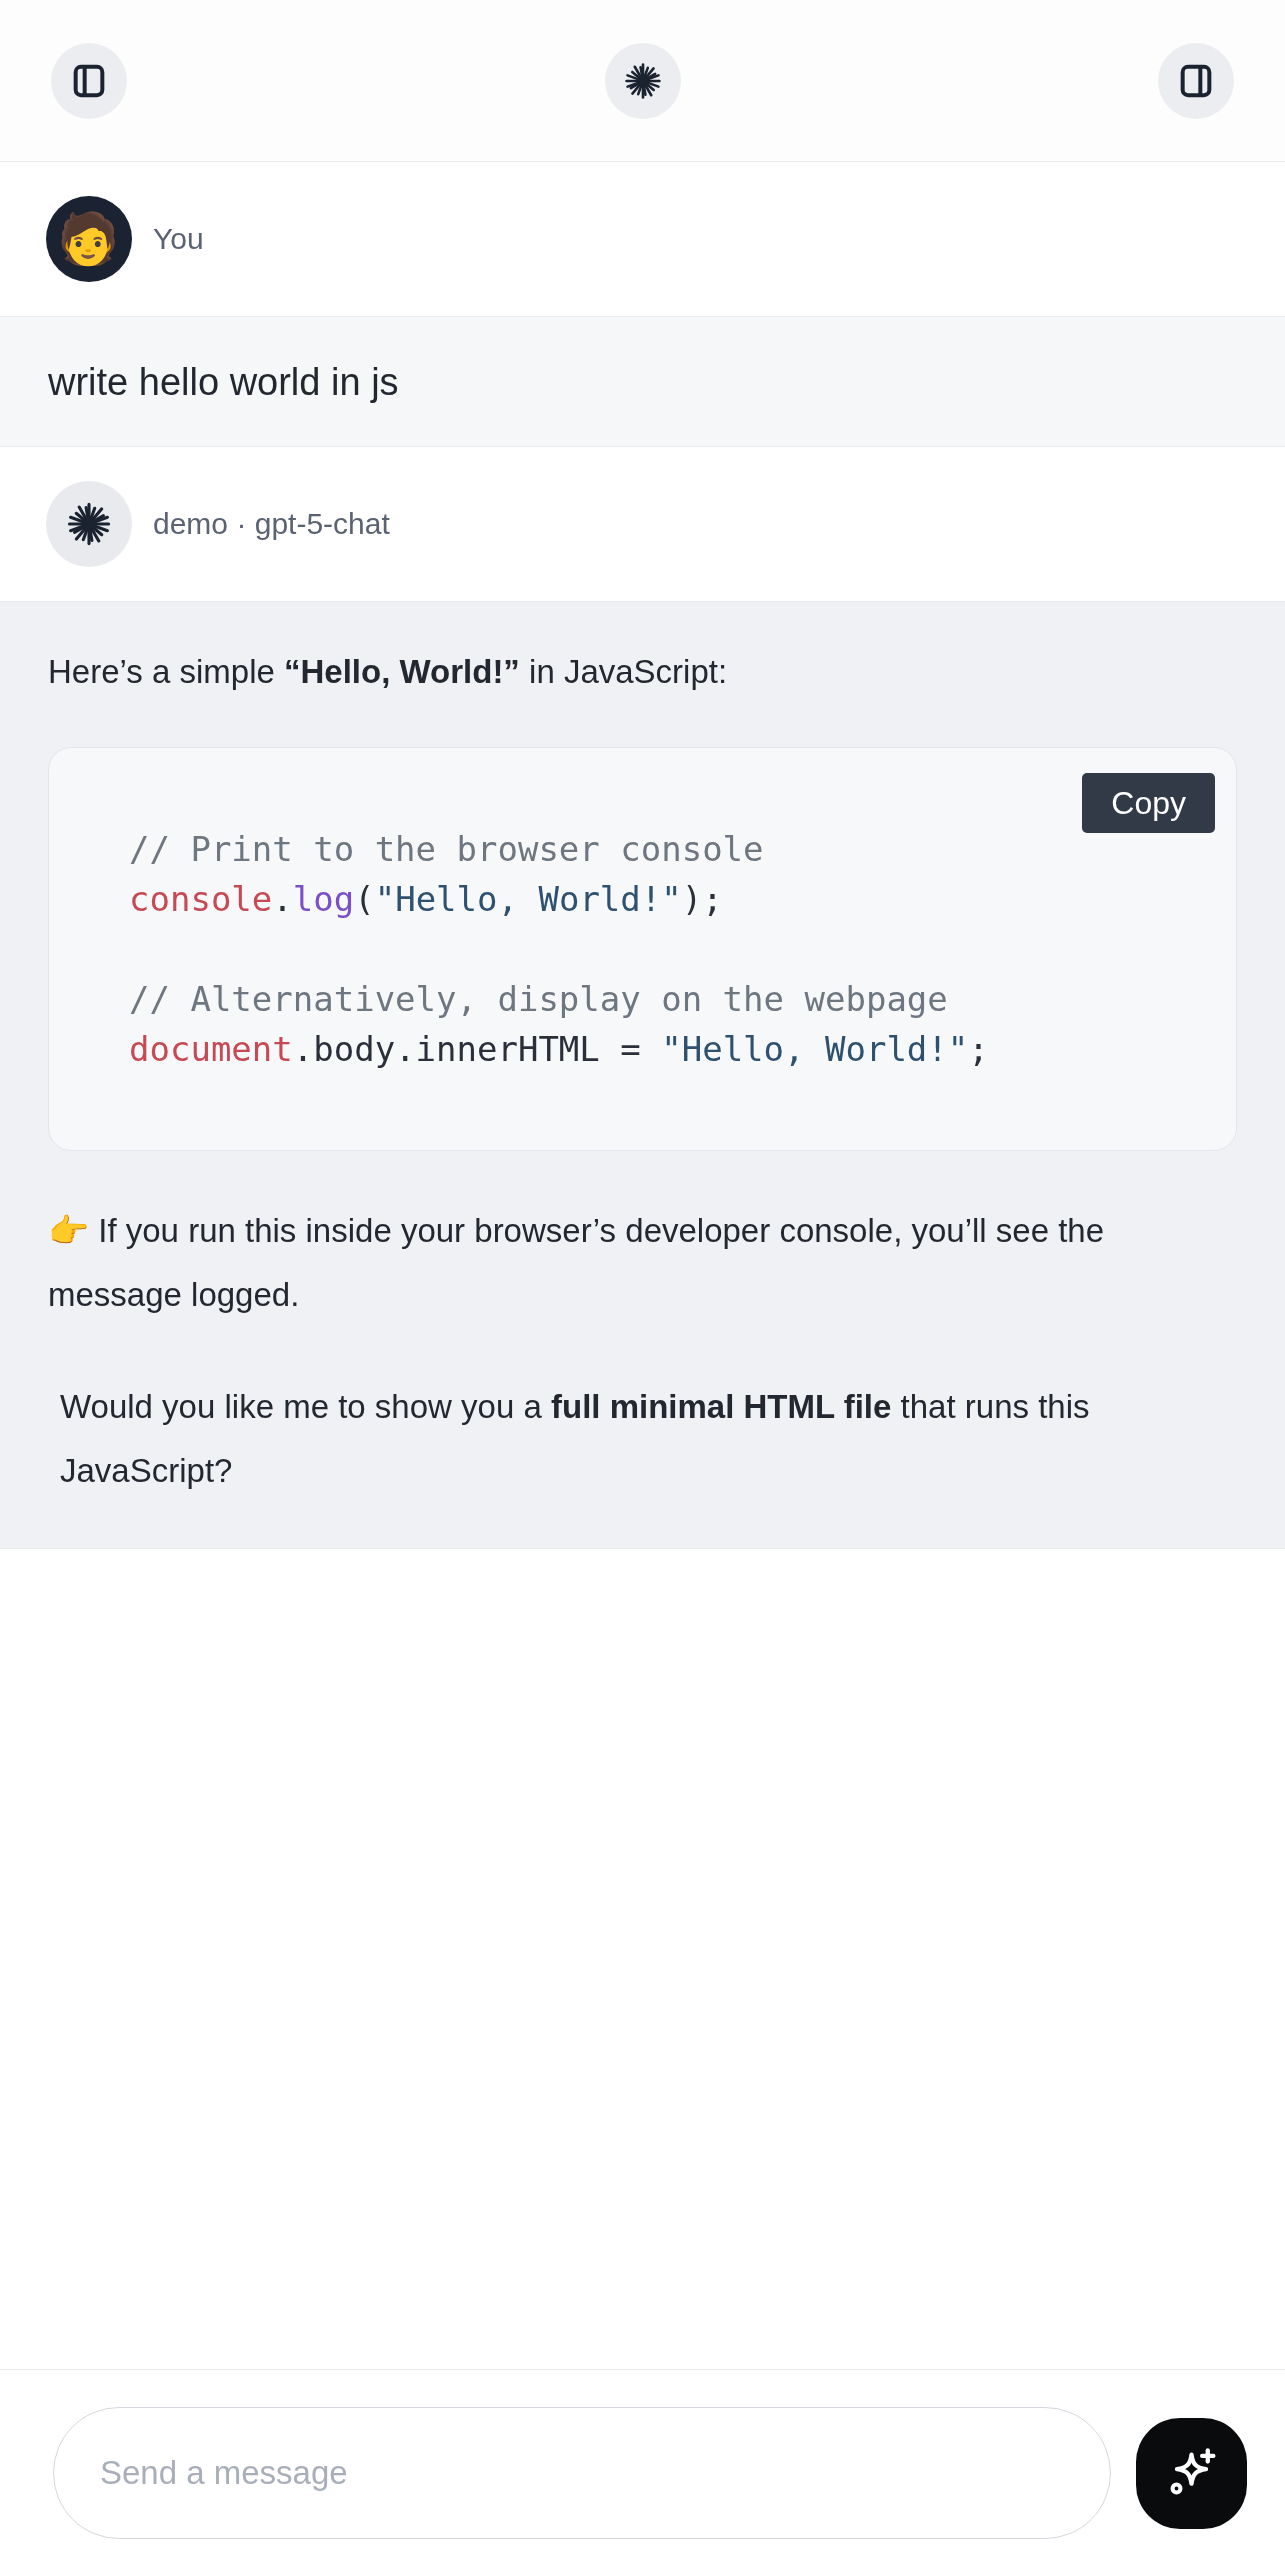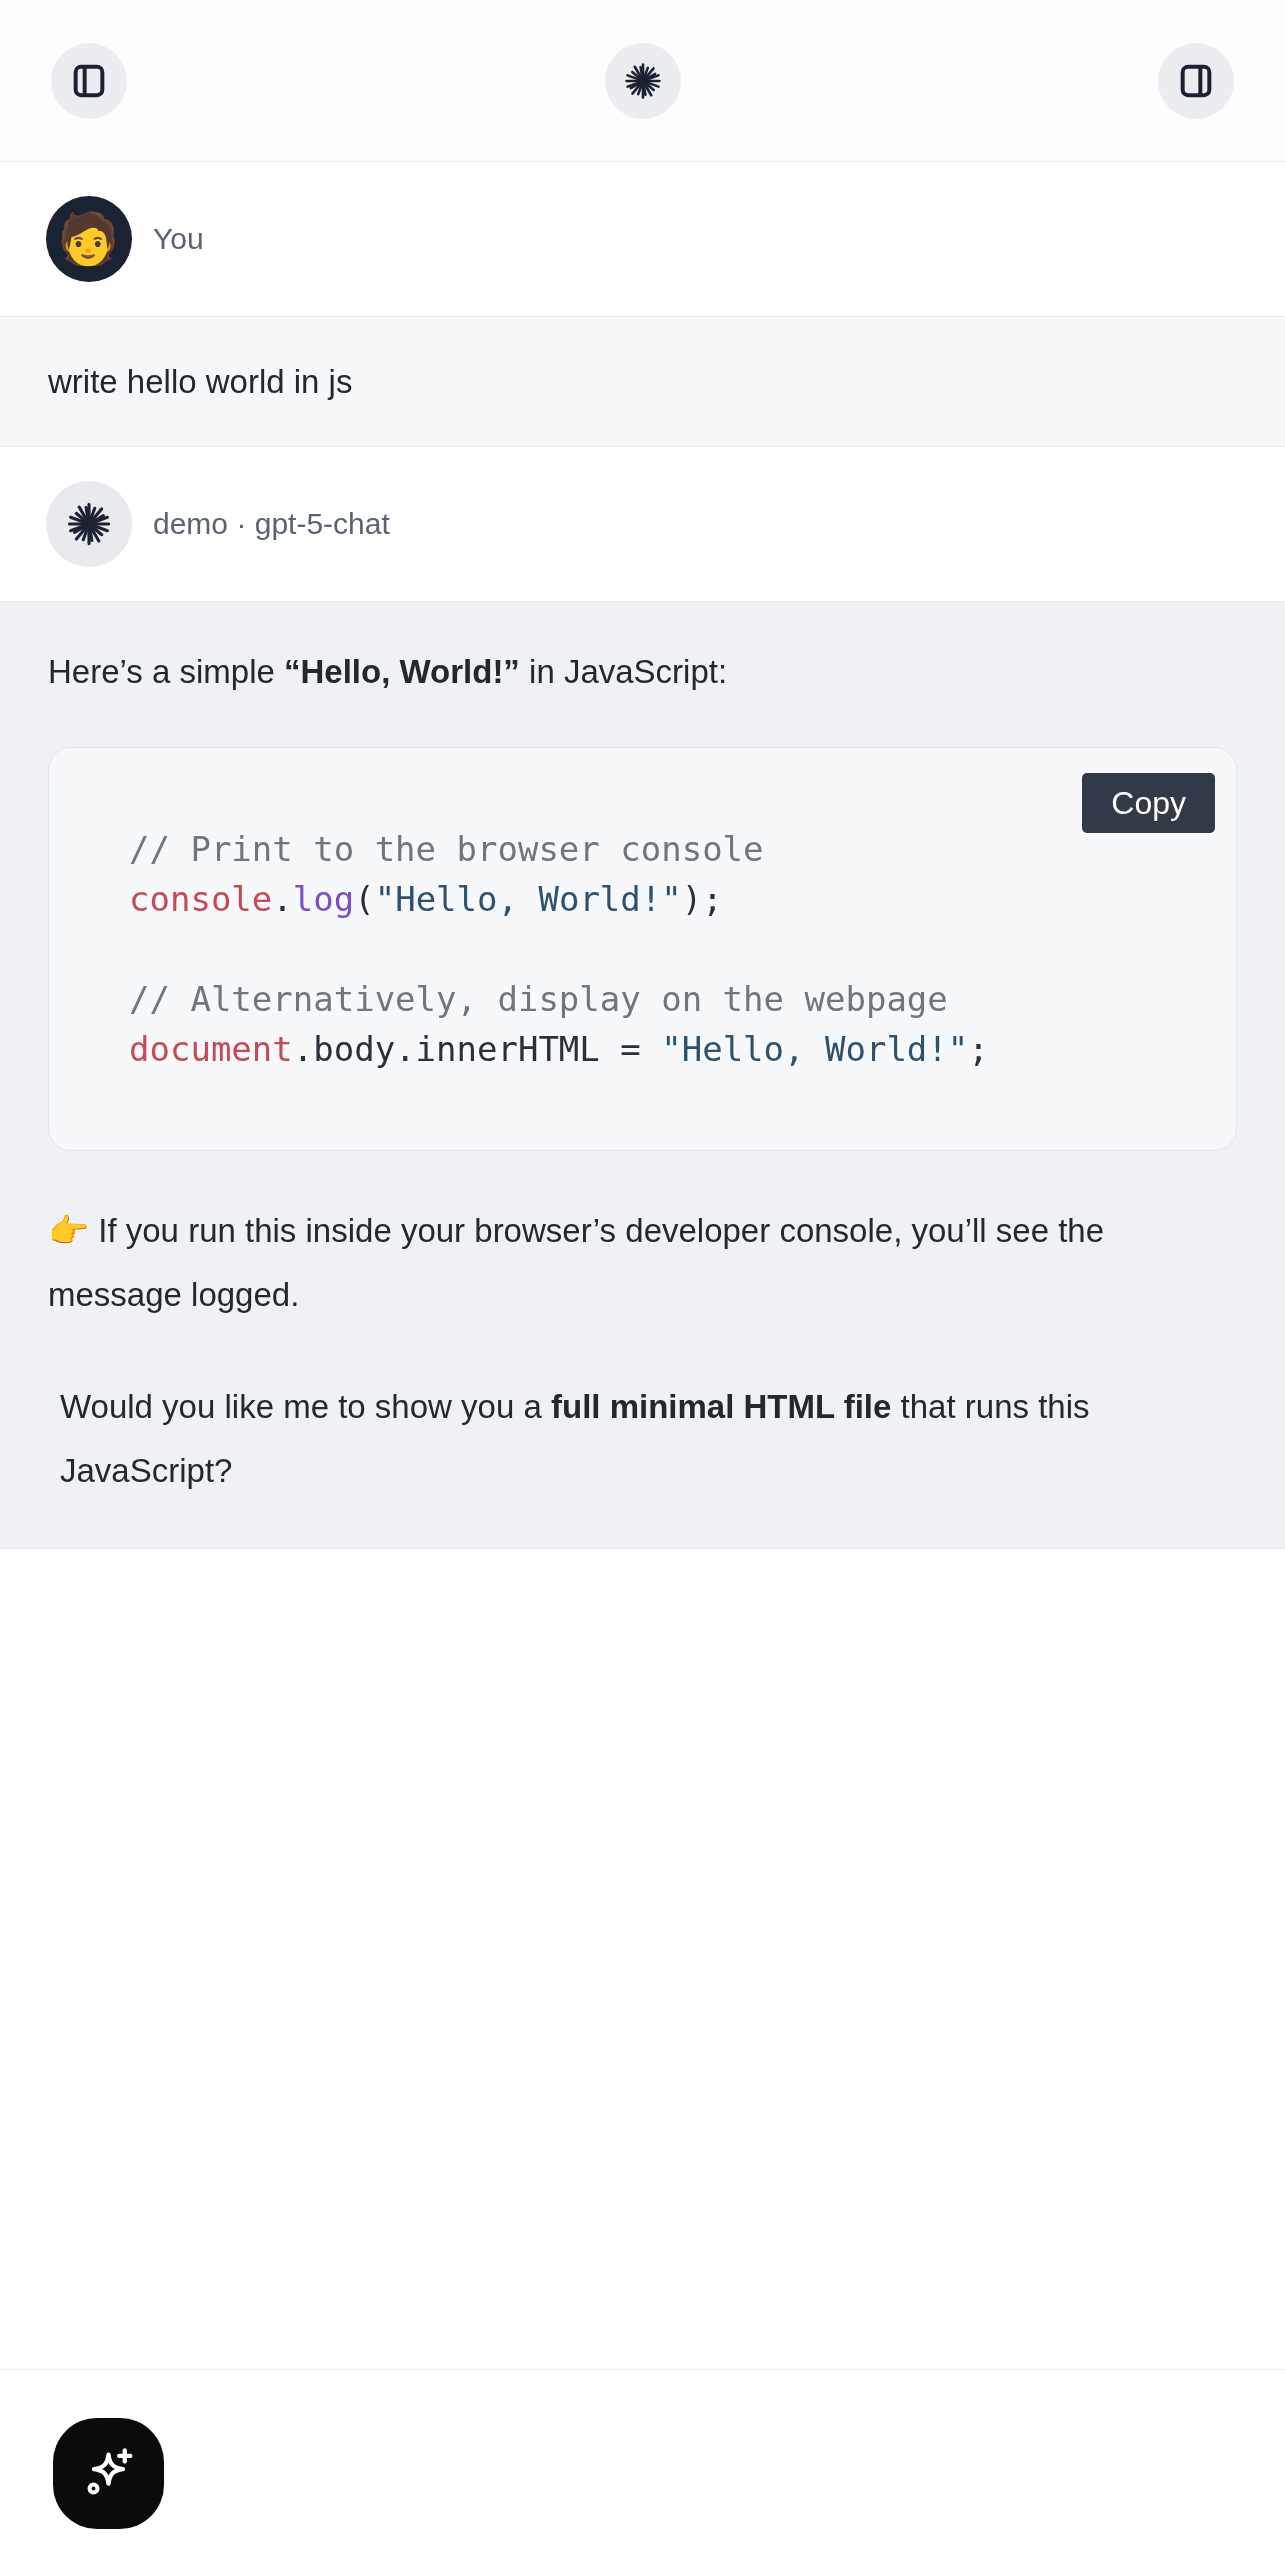--- a/index.html
+++ b/index.html
@@ -31,21 +31,21 @@
   .topbar .center{position:absolute;left:50%;transform:translateX(-50%)}
   
   .head-row{flex:none;display:flex;align-items:center;gap:21px;padding:34px 46px;background:var(--page_bg)}
   .avatar{width:86px;height:86px;border-radius:50%;display:flex;align-items:center;
     justify-content:center;flex:none;overflow:hidden}
   .avatar-user{background:var(--user_avatar_bg);font-size:50px;line-height:1}
   .avatar-assistant{background:var(--assistant_avatar_bg);color:var(--icon_dark)}
   .sender{font-size:30px;font-weight:400;color:var(--sender_label)}
   
   .user-band{flex:none;background:var(--user_band_bg);border-top:1.9px solid var(--hairline);
-    border-bottom:1.9px solid var(--hairline);padding:32.5px 48px;font-size:33px;line-height:64px}
+    border-bottom:1.9px solid var(--hairline);padding:32.5px 48px;font-size:38px;line-height:64px}
   .assistant-band{flex:none;background:var(--assistant_band_bg);border-top:1.9px solid var(--hairline);
     border-bottom:1.9px solid var(--hairline);padding:38px 48px 33px;font-size:33px;line-height:64px}
   .assistant-band p{margin:12px}
   .intro{margin:0 0 43px !important}
   .tips{margin:0 0 48px !important}
   strong{font-weight:700}
   
   .code-card{position:relative;background:var(--code_card_bg);
     border:1.9px solid var(--code_card_border);border-radius:23px;margin:0 0 48px}
   .copy-btn{position:absolute;top:25px;right:21px;background:var(--copy_button_bg);
@@ -156,20 +156,21 @@
   </div>
 
   <p class="tips"><span>👉 If you run this inside your browser’s developer console, you’ll see the message logged.</span><br></p>
 
   <p class="question"><span>Would you like me to show you a </span><strong>full minimal HTML file</strong><span> that runs this JavaScript?</span></p>
 </div>
 
 <div class="spacer"></div>
 
 <footer class="composer">
+  <input class="msg-input" type="text" placeholder="Send a message" style="">
   <button class="send-btn">
     <span style="display:flex">
       <svg width="61" height="61" viewBox="0 0 24 24" fill="none" stroke="#ffffff" stroke-width="1.7" stroke-linecap="round" stroke-linejoin="round">
         <path d="M12 4.6 C12.55 8.45 13.8 9.72 17.7 10.3 C13.8 10.88 12.55 12.15 12 16 C11.45 12.15 10.2 10.88 6.3 10.3 C10.2 9.72 11.45 8.45 12 4.6 Z"></path>
         <path d="M18.4 2.9 v4.4"></path>
         <path d="M16.2 5.1 h4.4"></path>
         <circle cx="6.1" cy="17.9" r="1.55" stroke-width="1.6"></circle>
       </svg>
     </span>
   </button>

